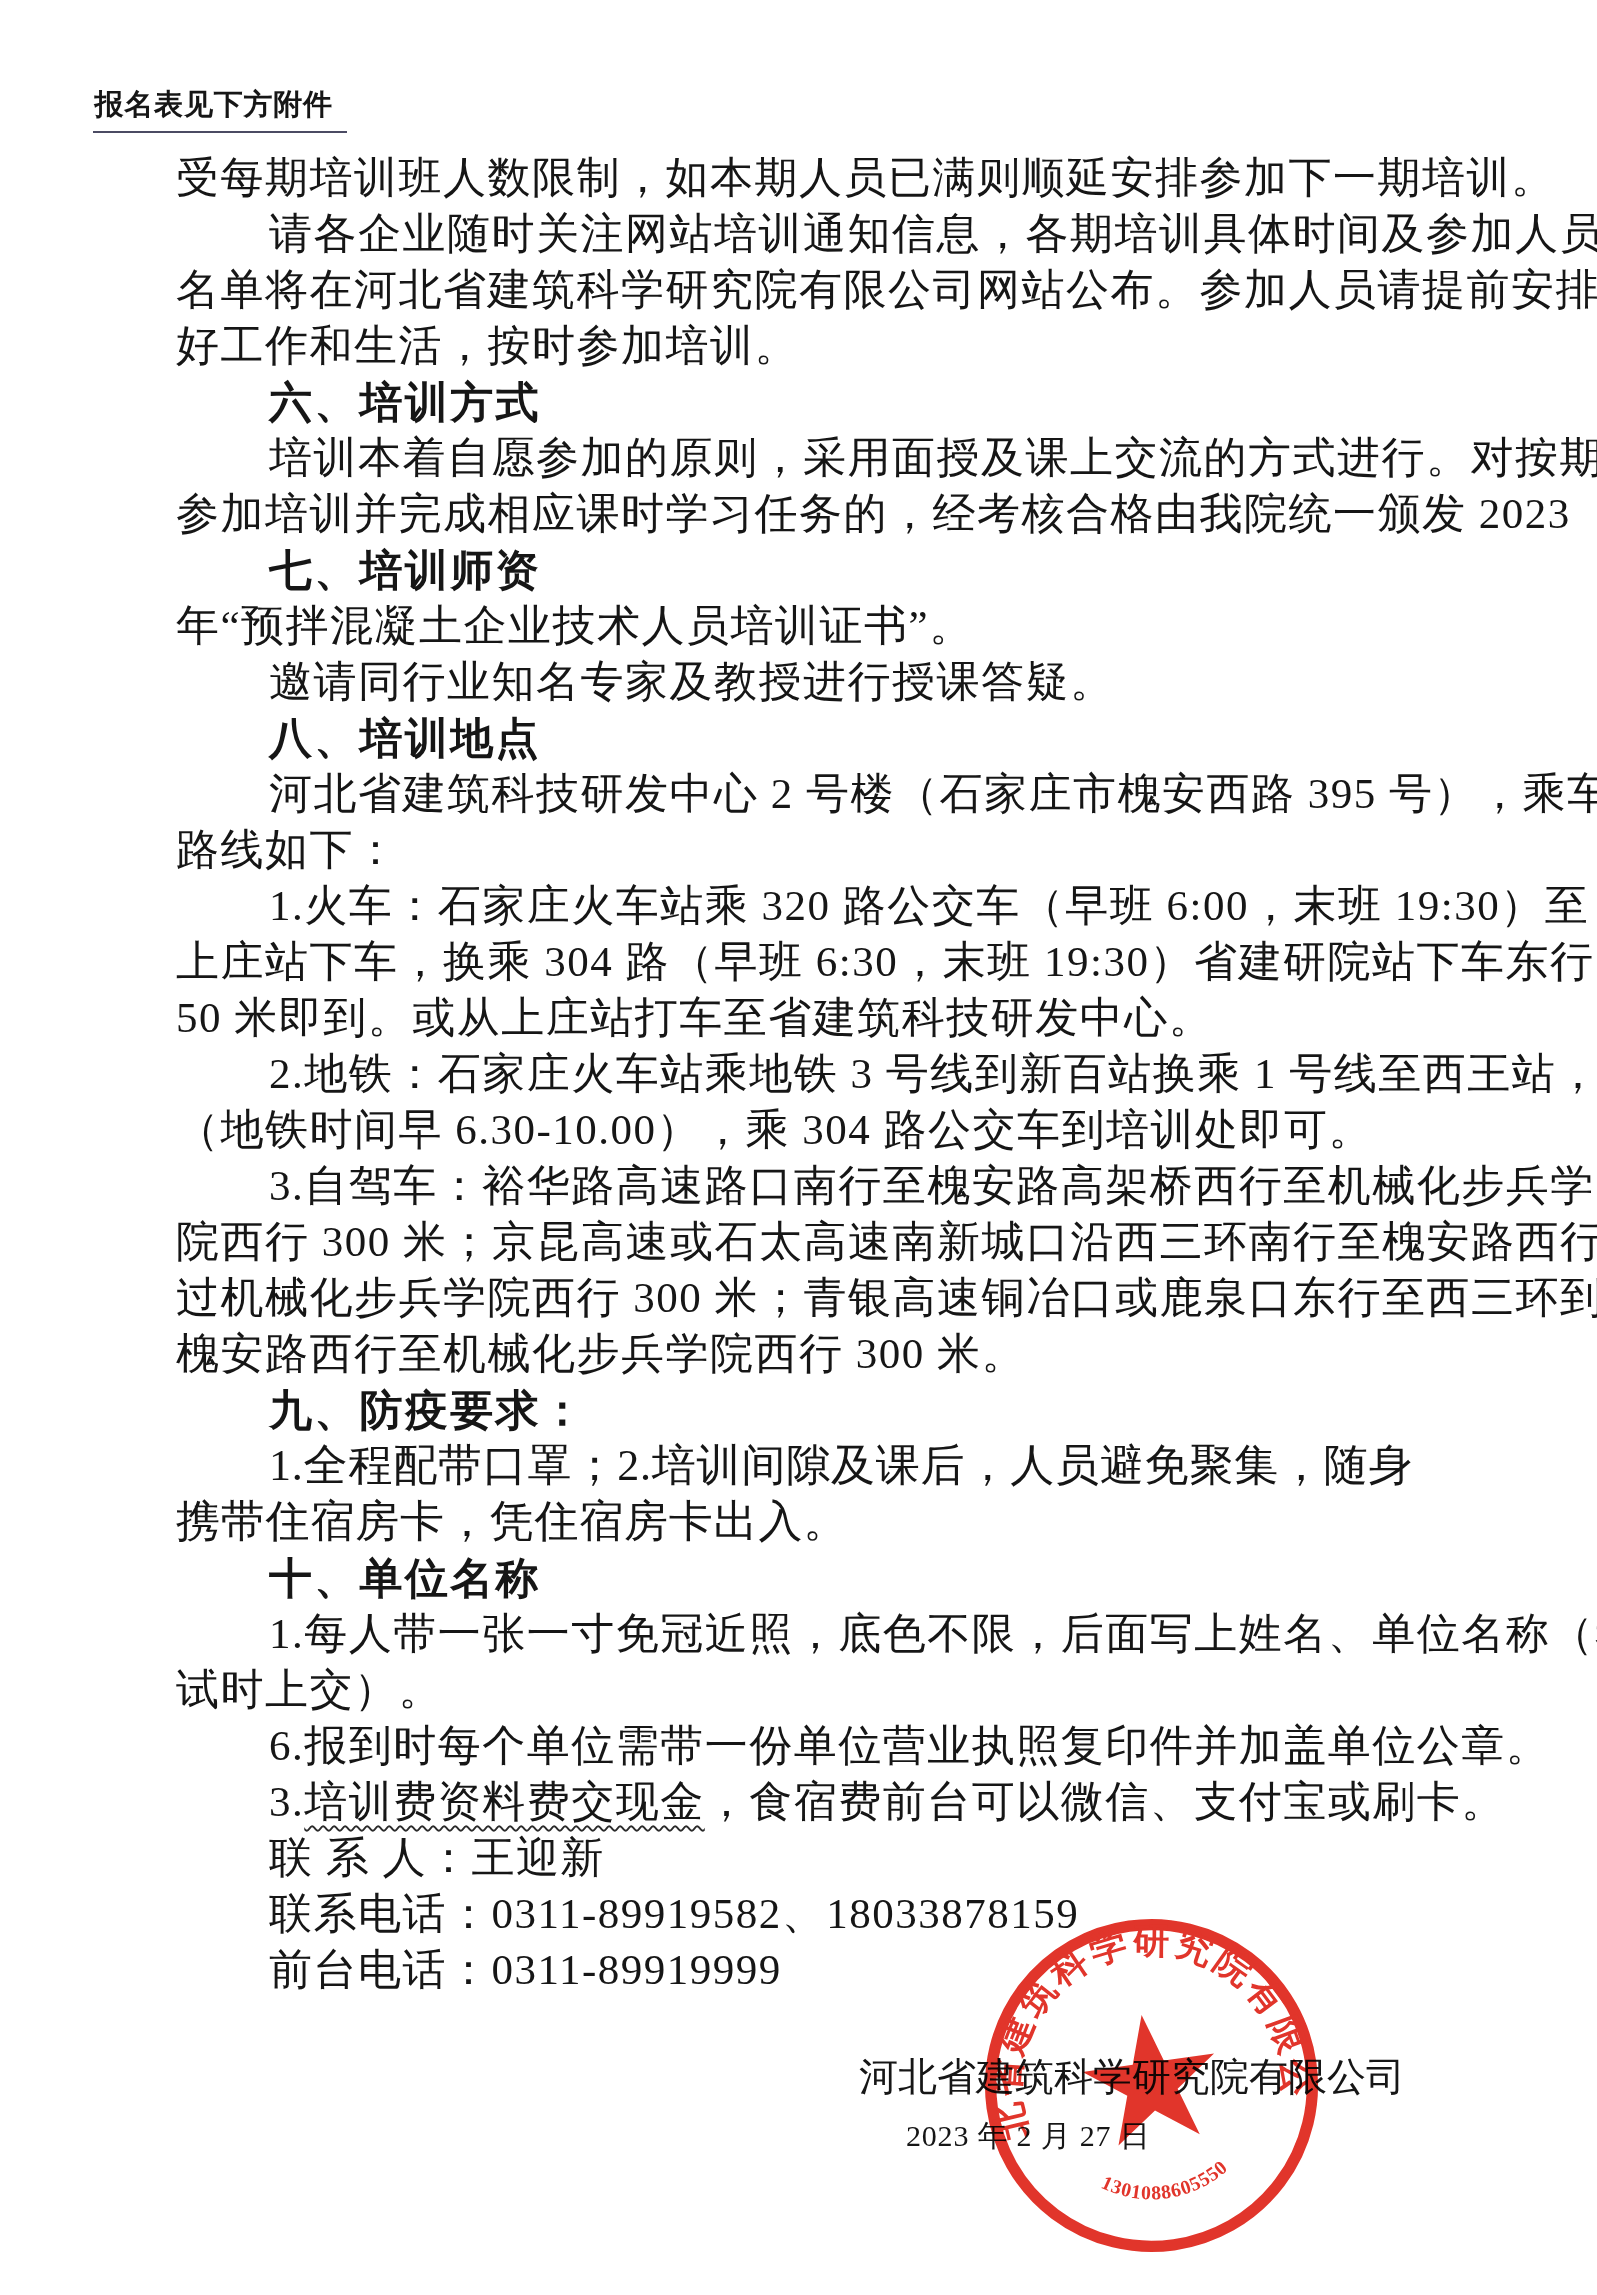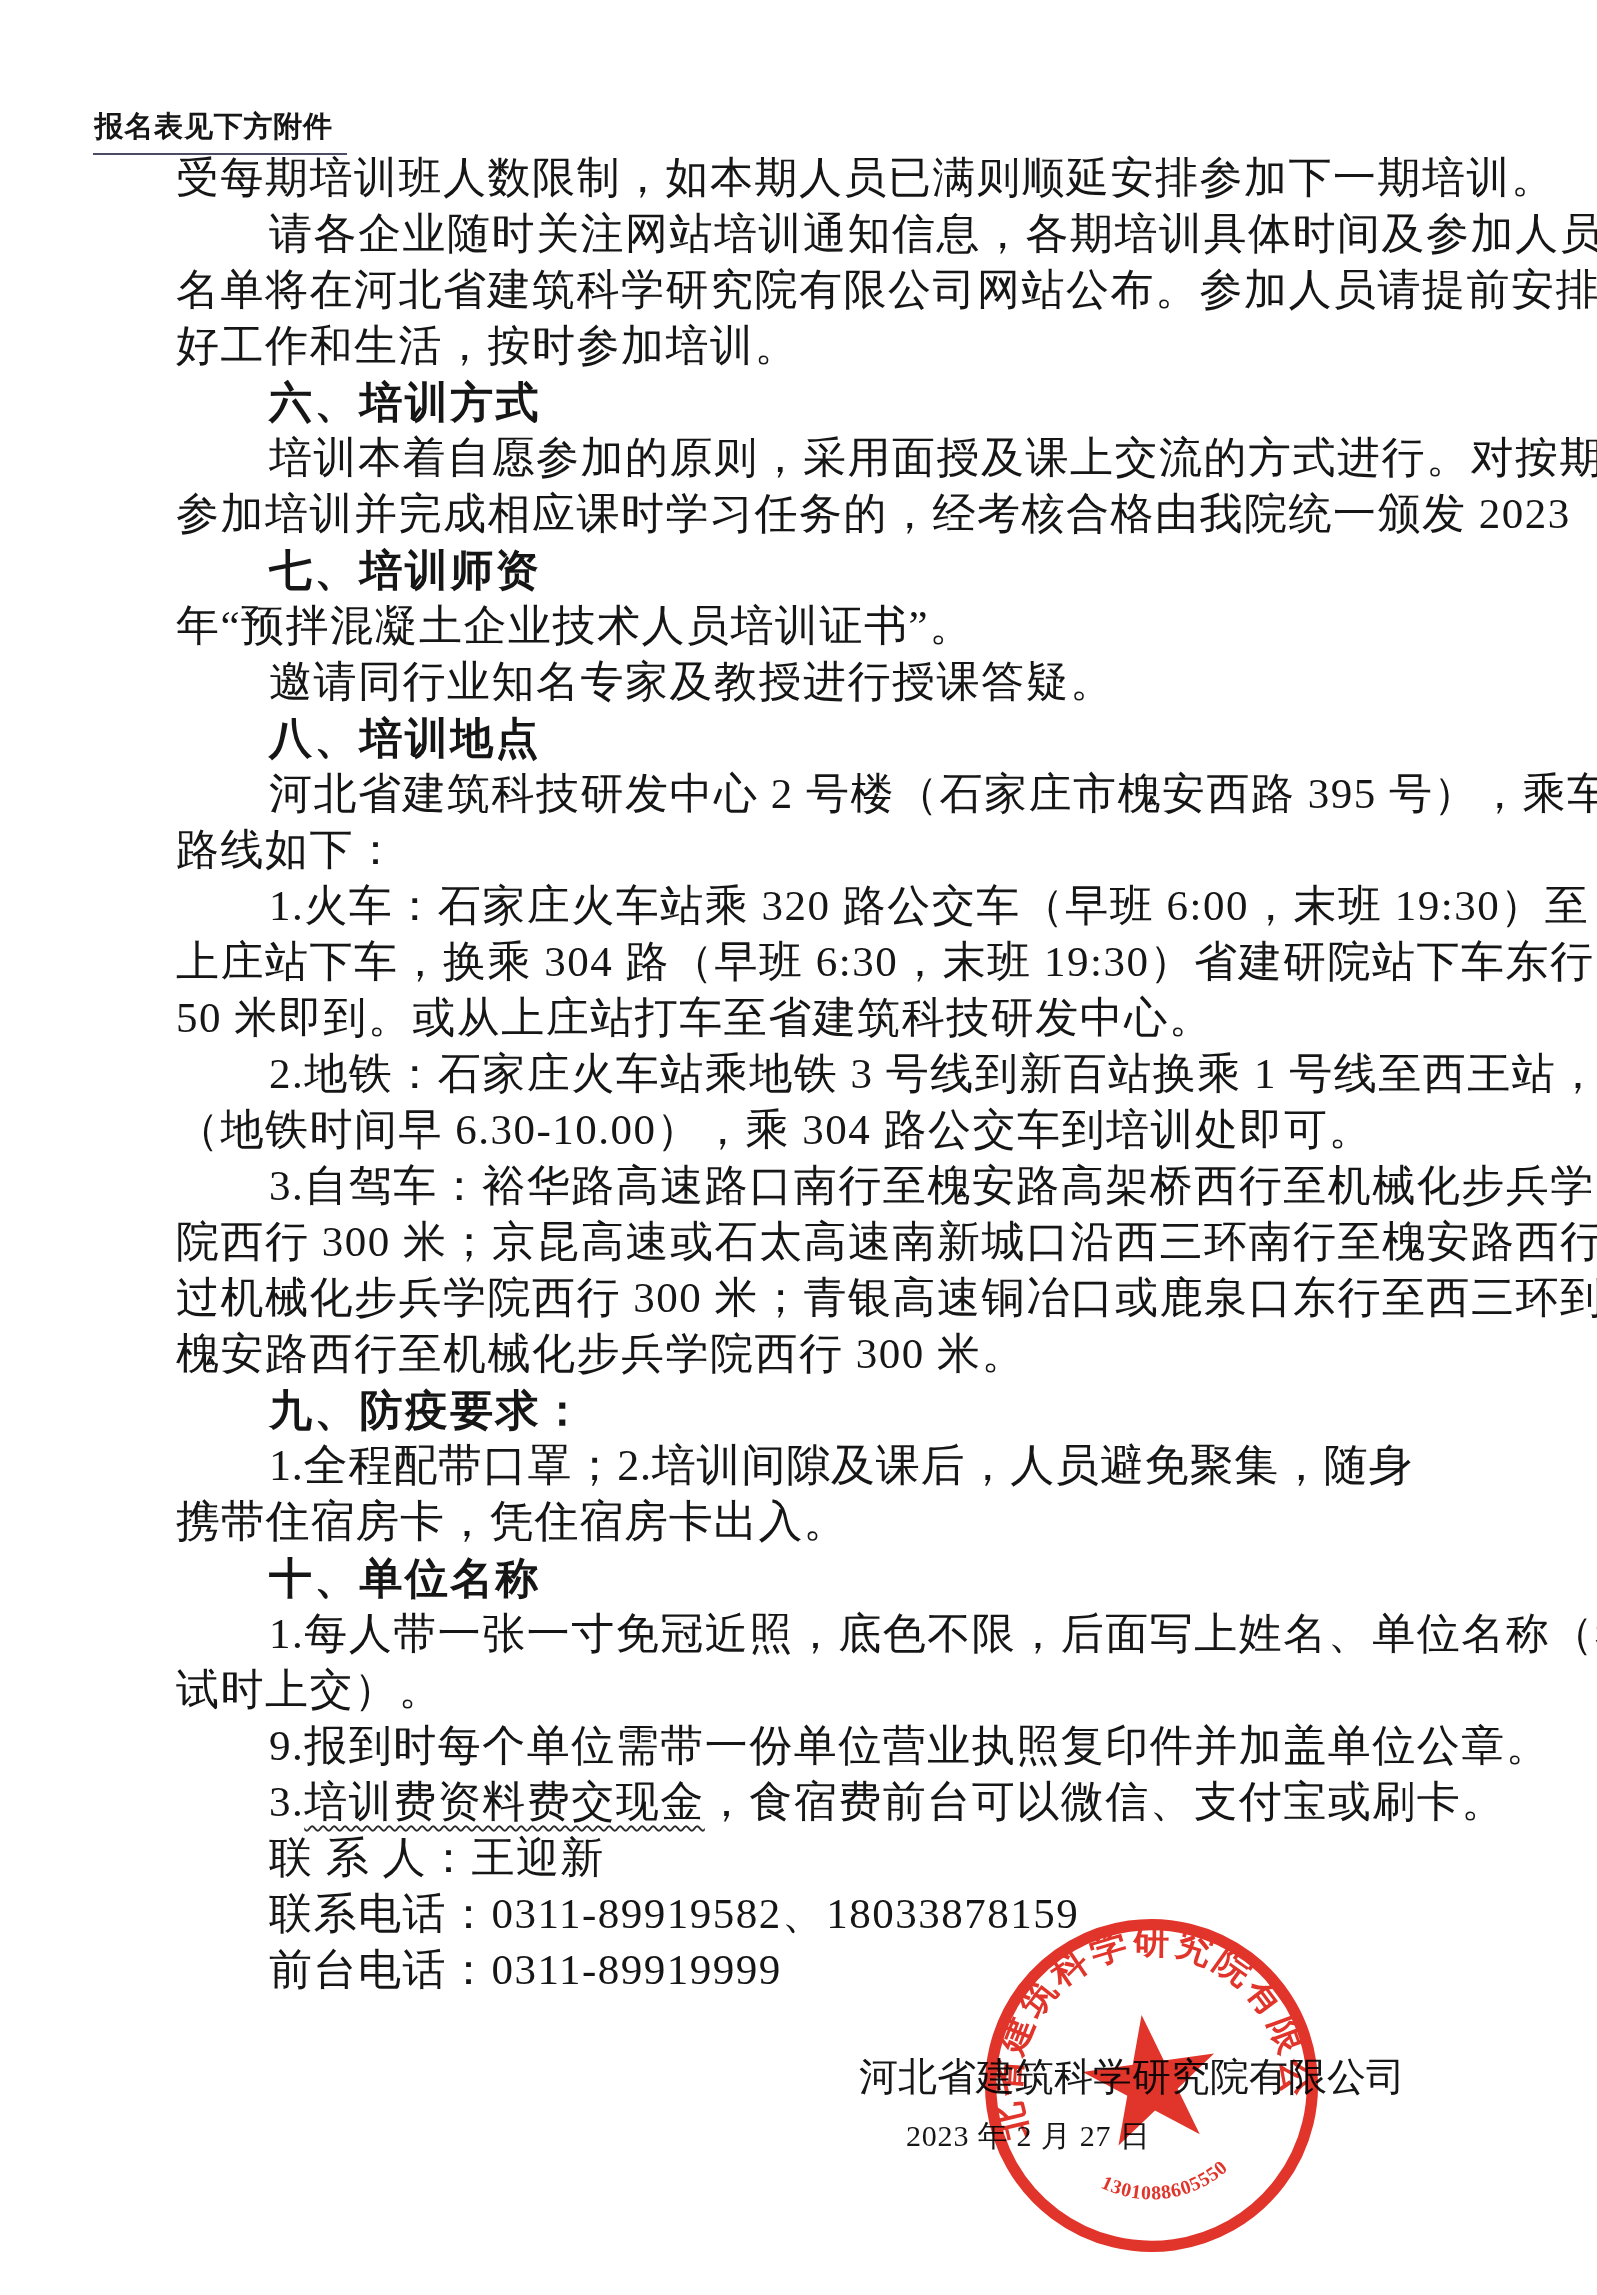--- a/index.html
+++ b/index.html
@@ -36,21 +36,21 @@
     height:56px; line-height:56px;
   }
   .wavy {
     text-decoration-line:underline;
     text-decoration-style:wavy;
     text-decoration-color:#2a2a2a;
     text-decoration-thickness:2.3px;
     text-underline-offset:9px;
   }
   .note {
-    margin-top:107px;
+    margin-top:85px;
     margin-left:93px;
     font-size:29px;
     font-weight:600;
     letter-spacing:0.8px;
   }
   .note .note-underline {
     display:inline-block;
     padding:0 13.7px 6px 1.5px;
     border-bottom:2.3px solid #4b4b63;
   }
@@ -109,21 +109,21 @@
       <div class="line body indent">3.自驾车：裕华路高速路口南行至槐安路高架桥西行至机械化步兵学</div>
       <div class="line body">院西行 300 米；京昆高速或石太高速南新城口沿西三环南行至槐安路西行</div>
       <div class="line body">过机械化步兵学院西行 300 米；青银高速铜冶口或鹿泉口东行至西三环到</div>
       <div class="line body">槐安路西行至机械化步兵学院西行 300 米。</div>
       <div class="line heading indent">九、防疫要求：</div>
       <div class="line big indent">1.全程配带口罩；2.培训间隙及课后，人员避免聚集，随身</div>
       <div class="line big">携带住宿房卡，凭住宿房卡出入。</div>
       <div class="line heading indent">十、单位名称</div>
       <div class="line body indent">1.每人带一张一寸免冠近照，底色不限，后面写上姓名、单位名称（考</div>
       <div class="line body">试时上交）。</div>
-      <div class="line body indent">9.报到时每个单位需带一份单位营业执照复印件并加盖单位公章。</div>
+      <div class="line body indent">6.报到时每个单位需带一份单位营业执照复印件并加盖单位公章。</div>
       <div class="line body indent"><span>3.</span><span class="wavy">培训费资料费交现金</span><span>，食宿费前台可以微信、支付宝或刷卡。</span></div>
       <div class="line body indent">联 系 人：王迎新</div>
       <div class="line body indent">联系电话：0311-89919582、18033878159</div>
       <div class="line body indent">前台电话：0311-89919999</div>
     </div>
 
   <div class="note">
     <span class="note-underline">报名表见下方附件</span>
   </div>
 

